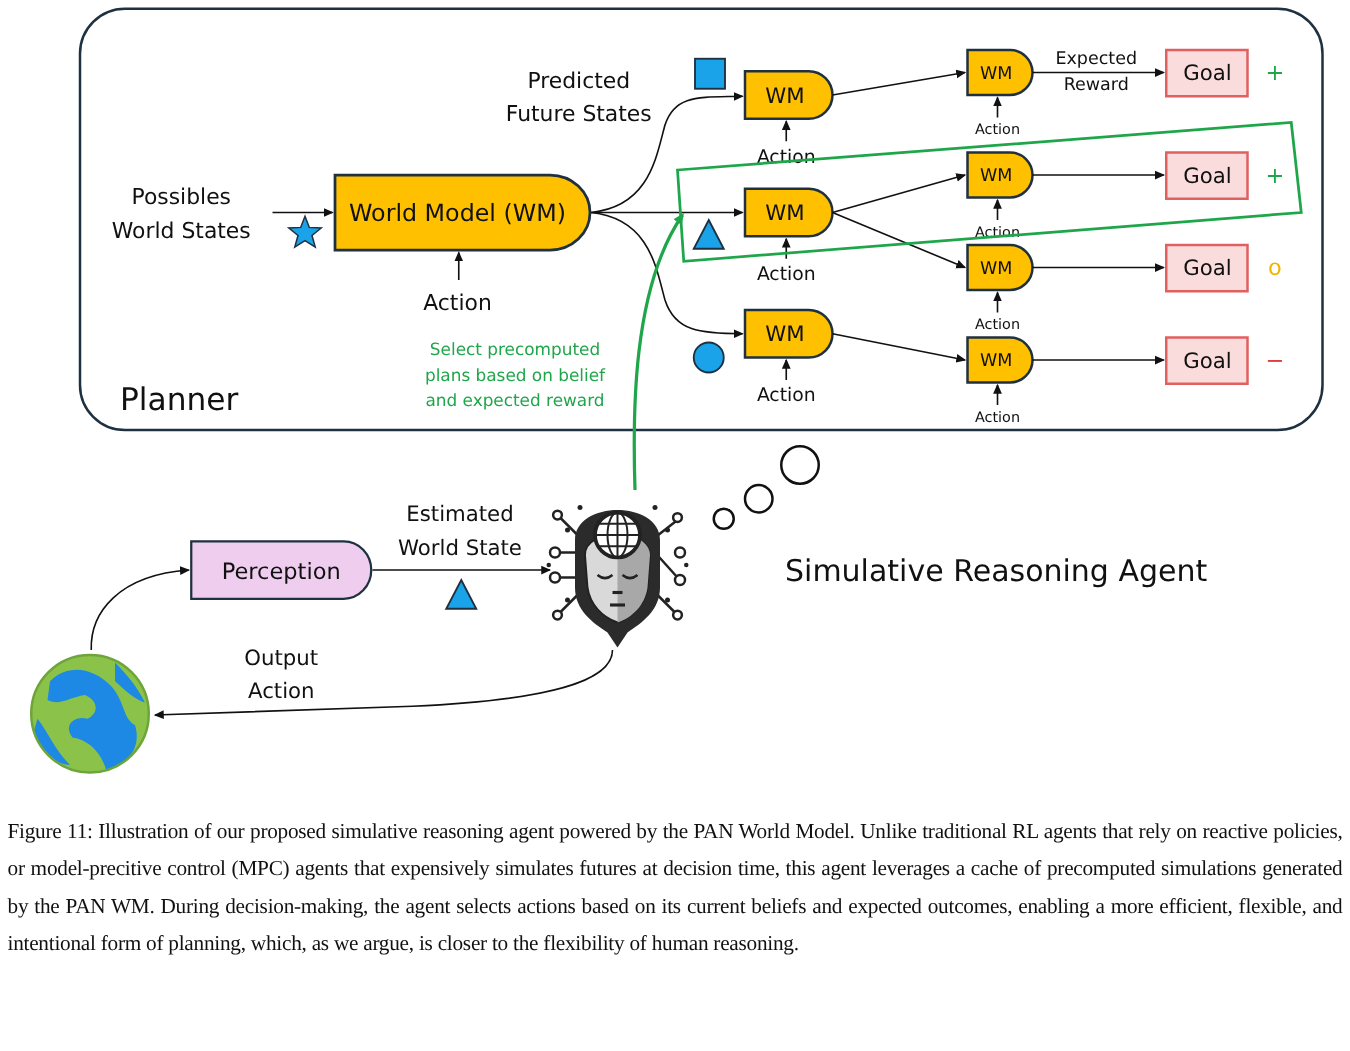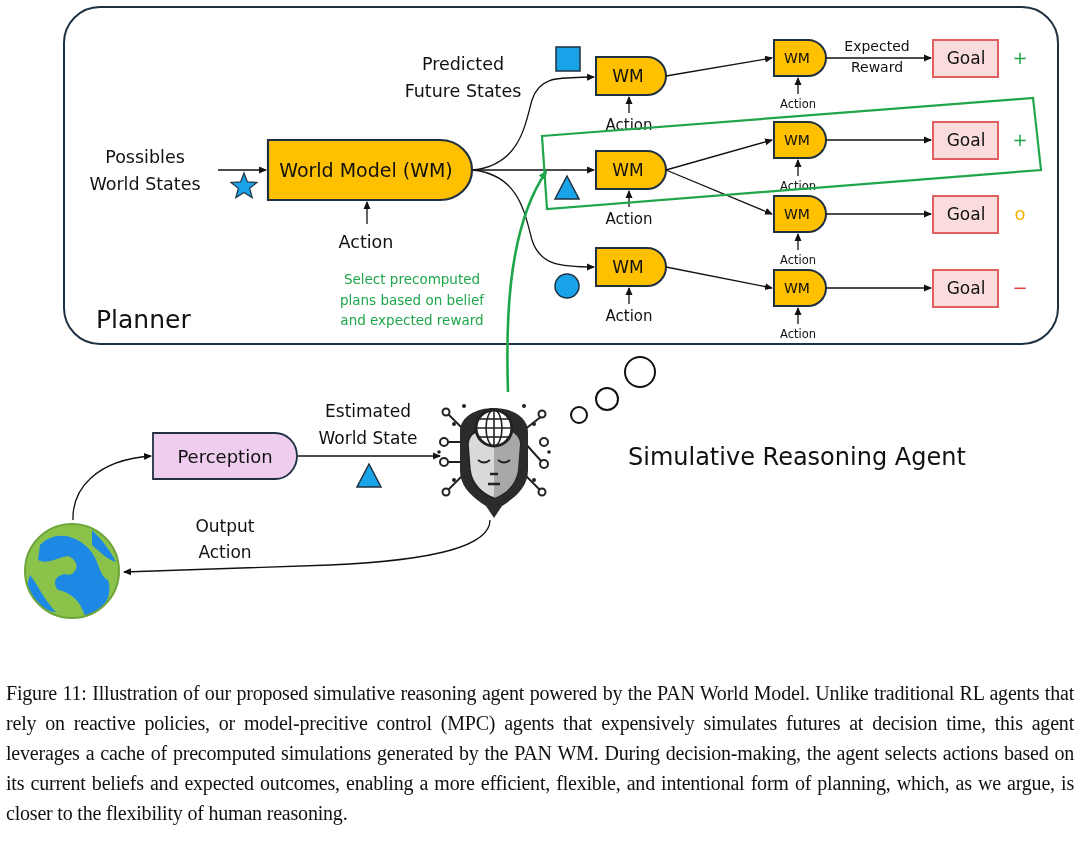--- a/index.html
+++ b/index.html
@@ -1,19 +1,19 @@
 <!DOCTYPE html>
 <html><head>
 <meta charset="utf-8">
 <style>
   html,body{margin:0;padding:0;background:#fff;}
   body{width:1080px;height:841px;position:relative;overflow:hidden;font-family:"DejaVu Sans","Liberation Sans",sans-serif;}
   svg#diagram{position:absolute;left:0;top:0;}
   .lbl{font-family:"DejaVu Sans",sans-serif;fill:#111;}
-  .caption{position:absolute;left:6px;top:678px;width:1068px;font-family:"Liberation Serif","DejaVu Serif",serif;font-size:20px;line-height:30px;color:#111;text-align:justify;text-align-last:left;letter-spacing:-0.2px;}
+  .caption{position:absolute;left:6px;top:650px;width:1068px;font-family:"Liberation Serif","DejaVu Serif",serif;font-size:17px;line-height:30px;color:#111;text-align:justify;text-align-last:left;letter-spacing:-0.2px;}
 </style>
 </head>
 <body>
 
 <svg id="diagram" width="1080" height="640" viewBox="0 0 1080 640">
   <defs>
     <marker id="arr" markerWidth="8" markerHeight="8" refX="7" refY="4" orient="auto" markerUnits="userSpaceOnUse">
       <path d="M0,0.5 L8,4 L0,7.5 Z" fill="#111"></path>
     </marker>
     <marker id="arrg" markerWidth="9" markerHeight="9" refX="7" refY="4.5" orient="auto" markerUnits="userSpaceOnUse">

